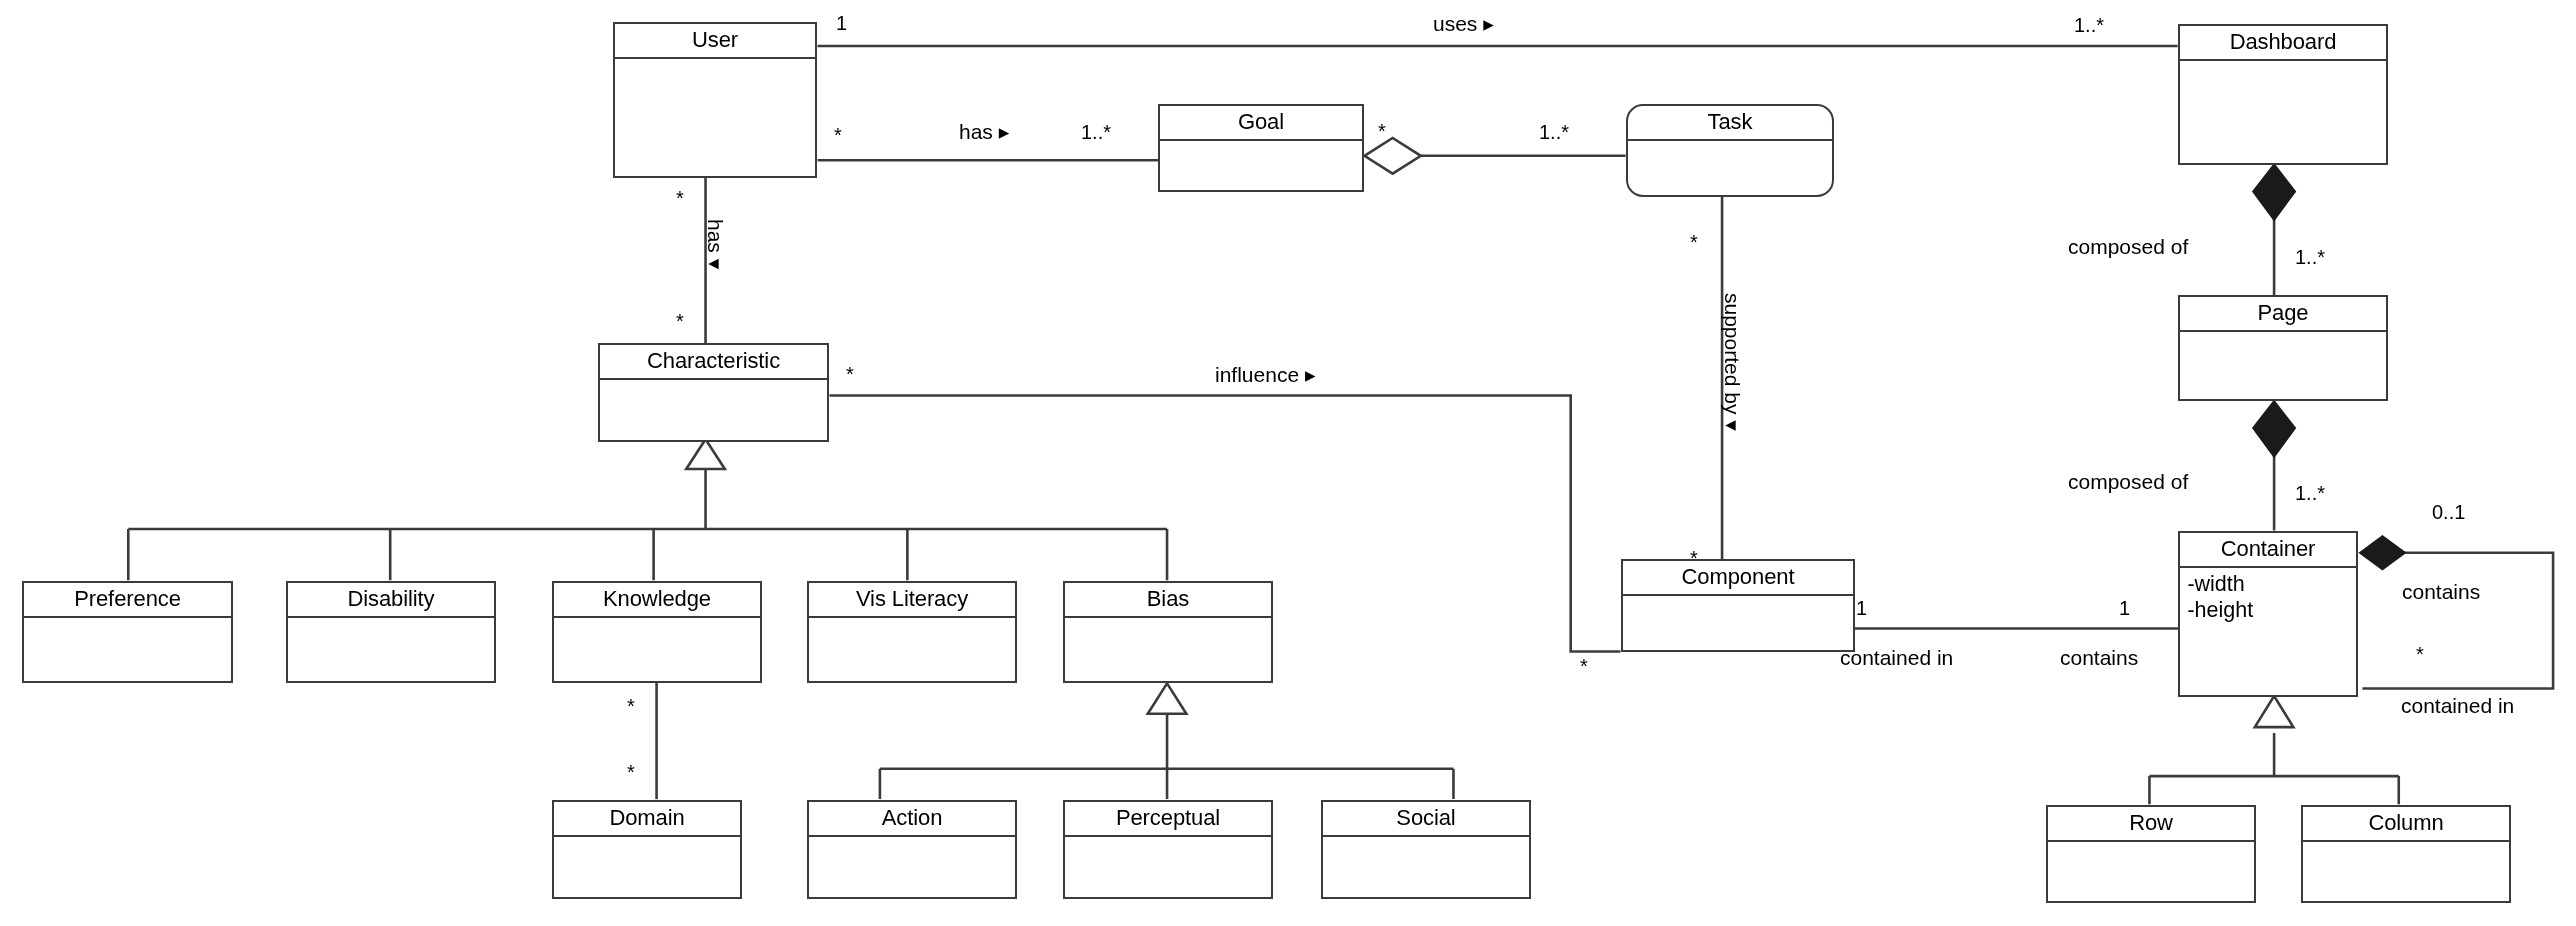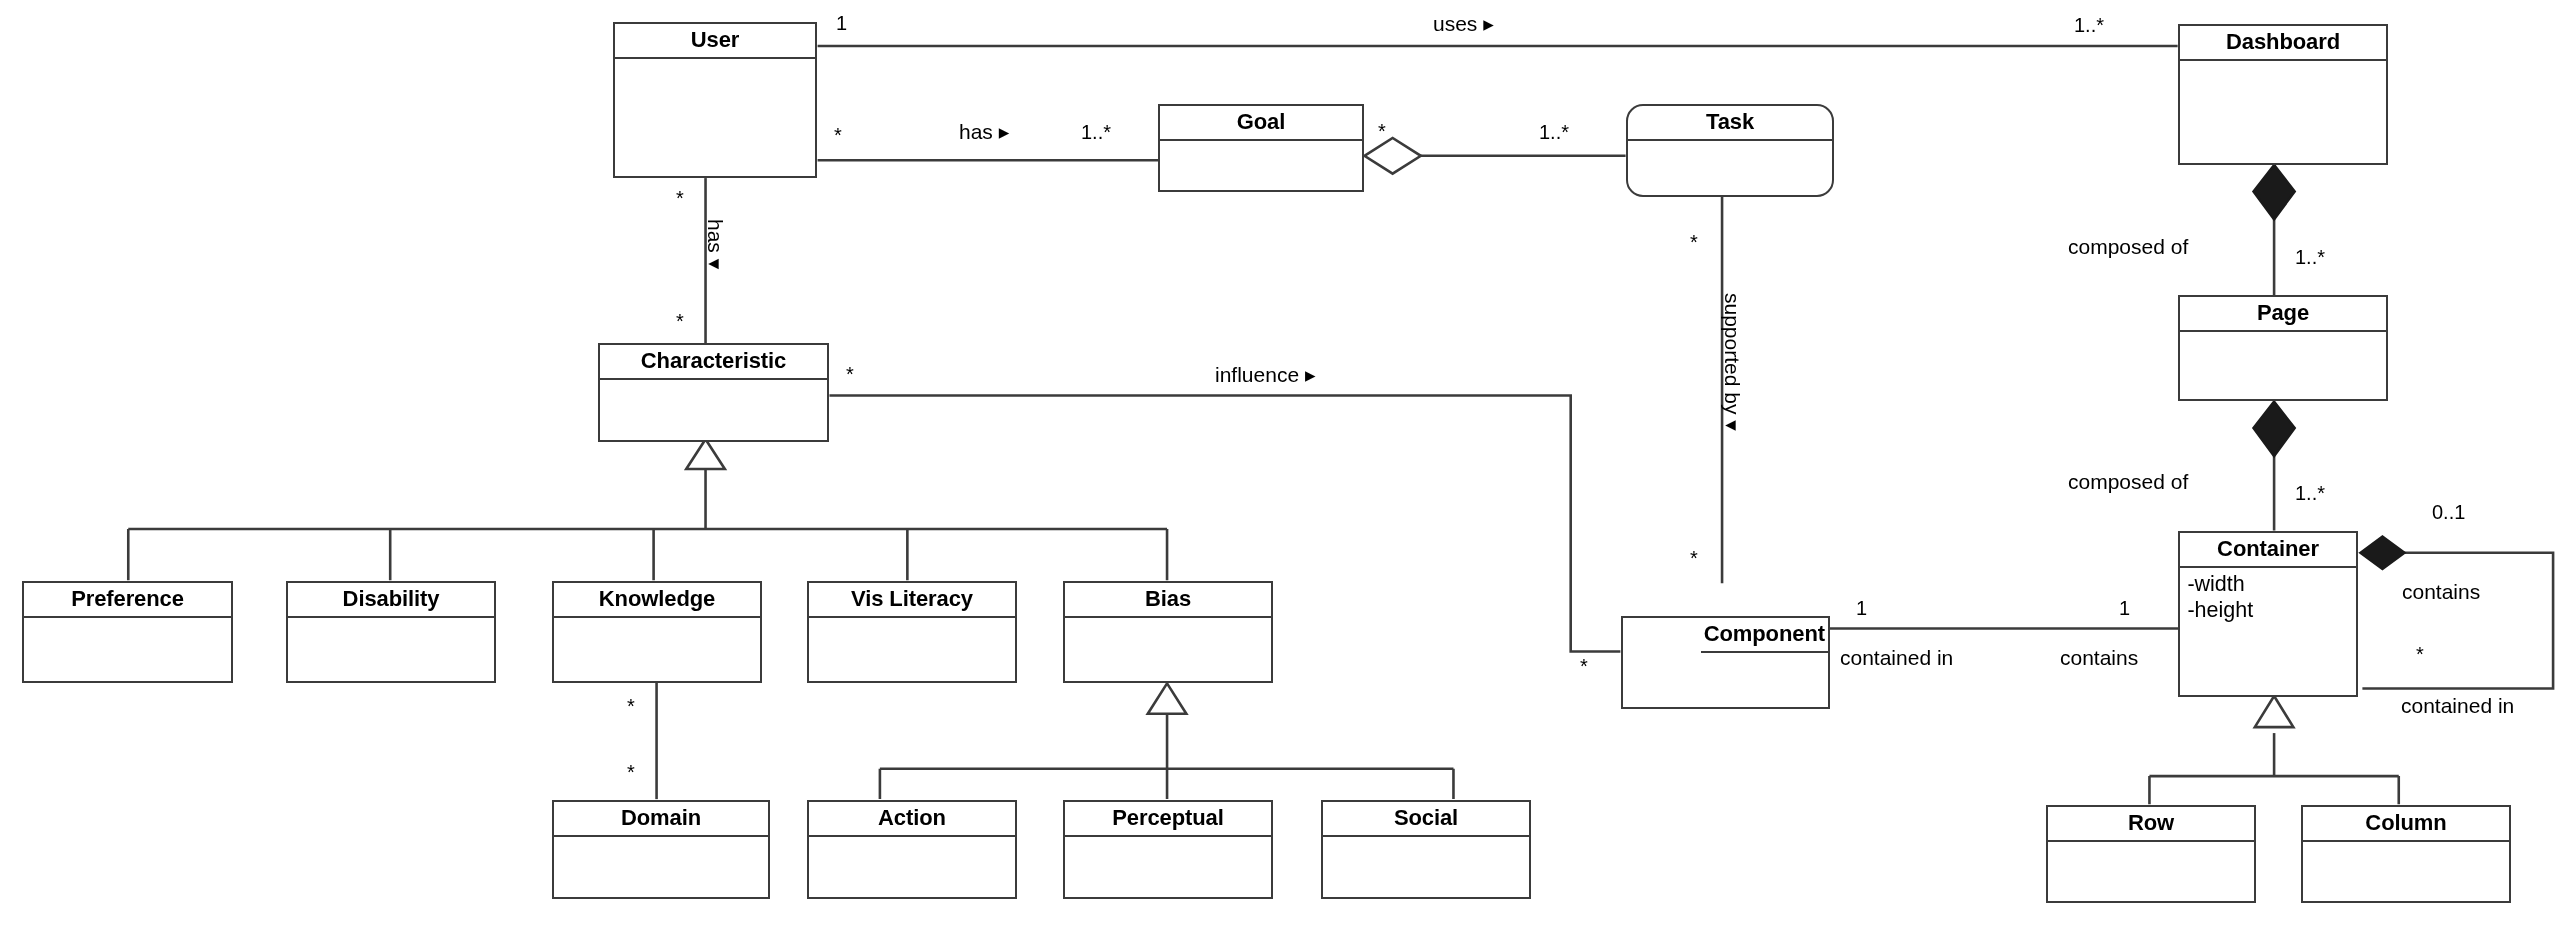--- a/index.html
+++ b/index.html
@@ -30,21 +30,21 @@
     box-sizing: border-box;
     background: #ffffff;
     border: 2.2px solid #3b3b3b;
     display: flex;
     flex-direction: column;
     z-index: 5;
   }
   .uml-class .cls-name {
     box-sizing: border-box;
     text-align: center;
-    font-weight: bold;
+    font-weight: normal;
     font-size: 22px;
     color: #000000;
     line-height: 1.0;
     padding: 4.5px 3px 6.7px 3px;
     border-bottom: 2.2px solid #3b3b3b;
     white-space: nowrap;
     letter-spacing: -0.1px;
   }
   .uml-class .cls-attrs {
     flex: 1 1 auto;
@@ -159,21 +159,21 @@
   </div>
 
   <div class="uml-class" style="left:2178px; top:531px; width:180px; height:166px;">
     <div class="cls-name">Container</div>
     <div class="cls-attrs">
       <div class="attr">-width</div>
       <div class="attr">-height</div>
     </div>
   </div>
 
-  <div class="uml-class" style="left:1621px; top:616px; width:209px; height:93px;align-items:flex-end;">
+  <div class="uml-class" style="left:1621px; top:559px; width:234px; height:93px;">
     <div class="cls-name">Component</div>
     <div class="cls-attrs"></div>
   </div>
 
   <div class="uml-class" style="left:598px; top:343px; width:231px; height:99px;">
     <div class="cls-name">Characteristic</div>
     <div class="cls-attrs"></div>
   </div>
 
   <div class="uml-class" style="left:22px; top:581px; width:211px; height:102px;">
@@ -194,21 +194,21 @@
   <div class="uml-class" style="left:807px; top:581px; width:210px; height:102px;">
     <div class="cls-name">Vis Literacy</div>
     <div class="cls-attrs"></div>
   </div>
 
   <div class="uml-class" style="left:1063px; top:581px; width:210px; height:102px;">
     <div class="cls-name">Bias</div>
     <div class="cls-attrs"></div>
   </div>
 
-  <div class="uml-class" style="left:552px; top:800px; width:218px; height:99px;">
+  <div class="uml-class" style="left:552px; top:800px; width:190px; height:99px;">
     <div class="cls-name">Domain</div>
     <div class="cls-attrs"></div>
   </div>
 
   <div class="uml-class" style="left:807px; top:800px; width:210px; height:99px;">
     <div class="cls-name">Action</div>
     <div class="cls-attrs"></div>
   </div>
 
   <div class="uml-class" style="left:1063px; top:800px; width:210px; height:99px;">

